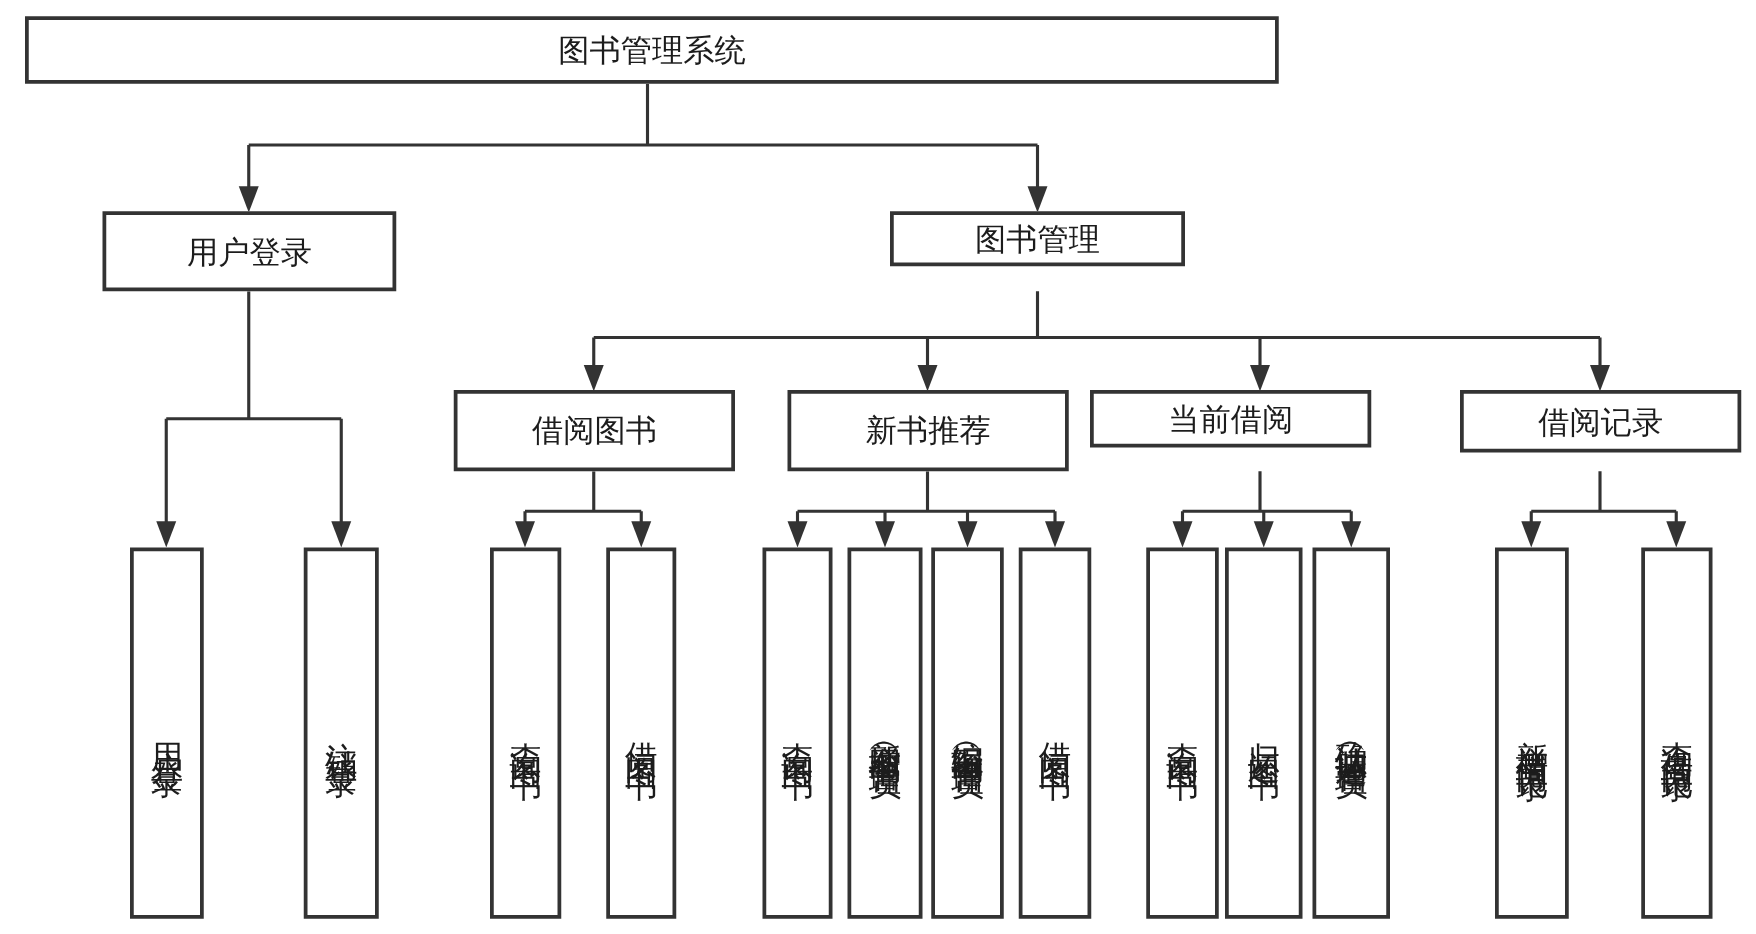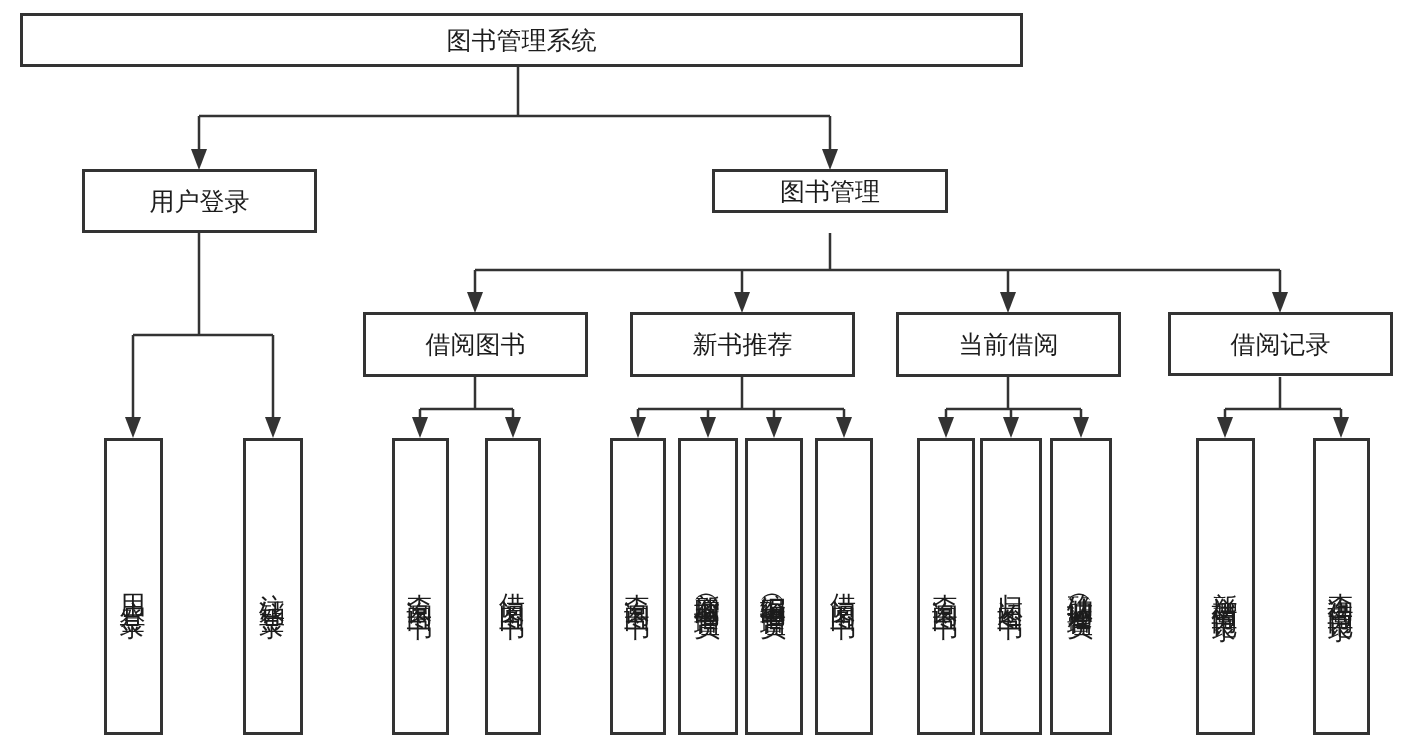--- a/index.html
+++ b/index.html
@@ -84,24 +84,24 @@
   <div class="node node-h" style="left:712px;top:169px;width:236px;height:44px">
     <span class="lbl">图书管理</span>
   </div>
 
   <div class="node node-h" style="left:363px;top:312px;width:225px;height:65px">
     <span class="lbl">借阅图书</span>
   </div>
   <div class="node node-h" style="left:630px;top:312px;width:225px;height:65px">
     <span class="lbl">新书推荐</span>
   </div>
-  <div class="node node-h" style="left:896px;top:312px;width:225px;height:65px">
+  <div class="node node-h" style="left:872px;top:312px;width:225px;height:46px">
     <span class="lbl">当前借阅</span>
   </div>
-  <div class="node node-h" style="left:1168px;top:312px;width:225px;height:64px">
+  <div class="node node-h" style="left:1168px;top:312px;width:225px;height:50px">
     <span class="lbl">借阅记录</span>
   </div>
 
   <div class="node node-v ls4" style="left:104px;top:438px;width:59px;height:297px">
     <span class="lbl">用户登录</span>
   </div>
   <div class="node node-v ls4" style="left:243px;top:438px;width:60px;height:297px">
     <span class="lbl">注销登录</span>
   </div>
   <div class="node node-v ls4" style="left:392px;top:438px;width:57px;height:297px">

